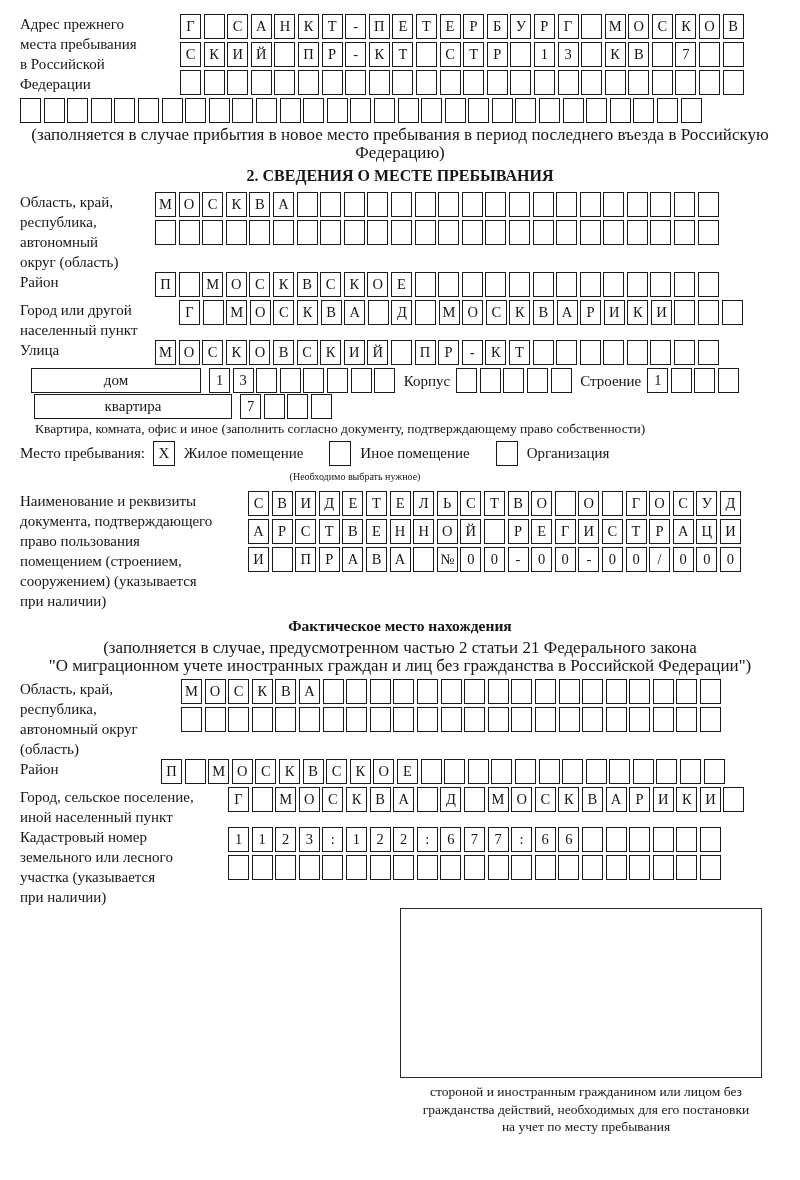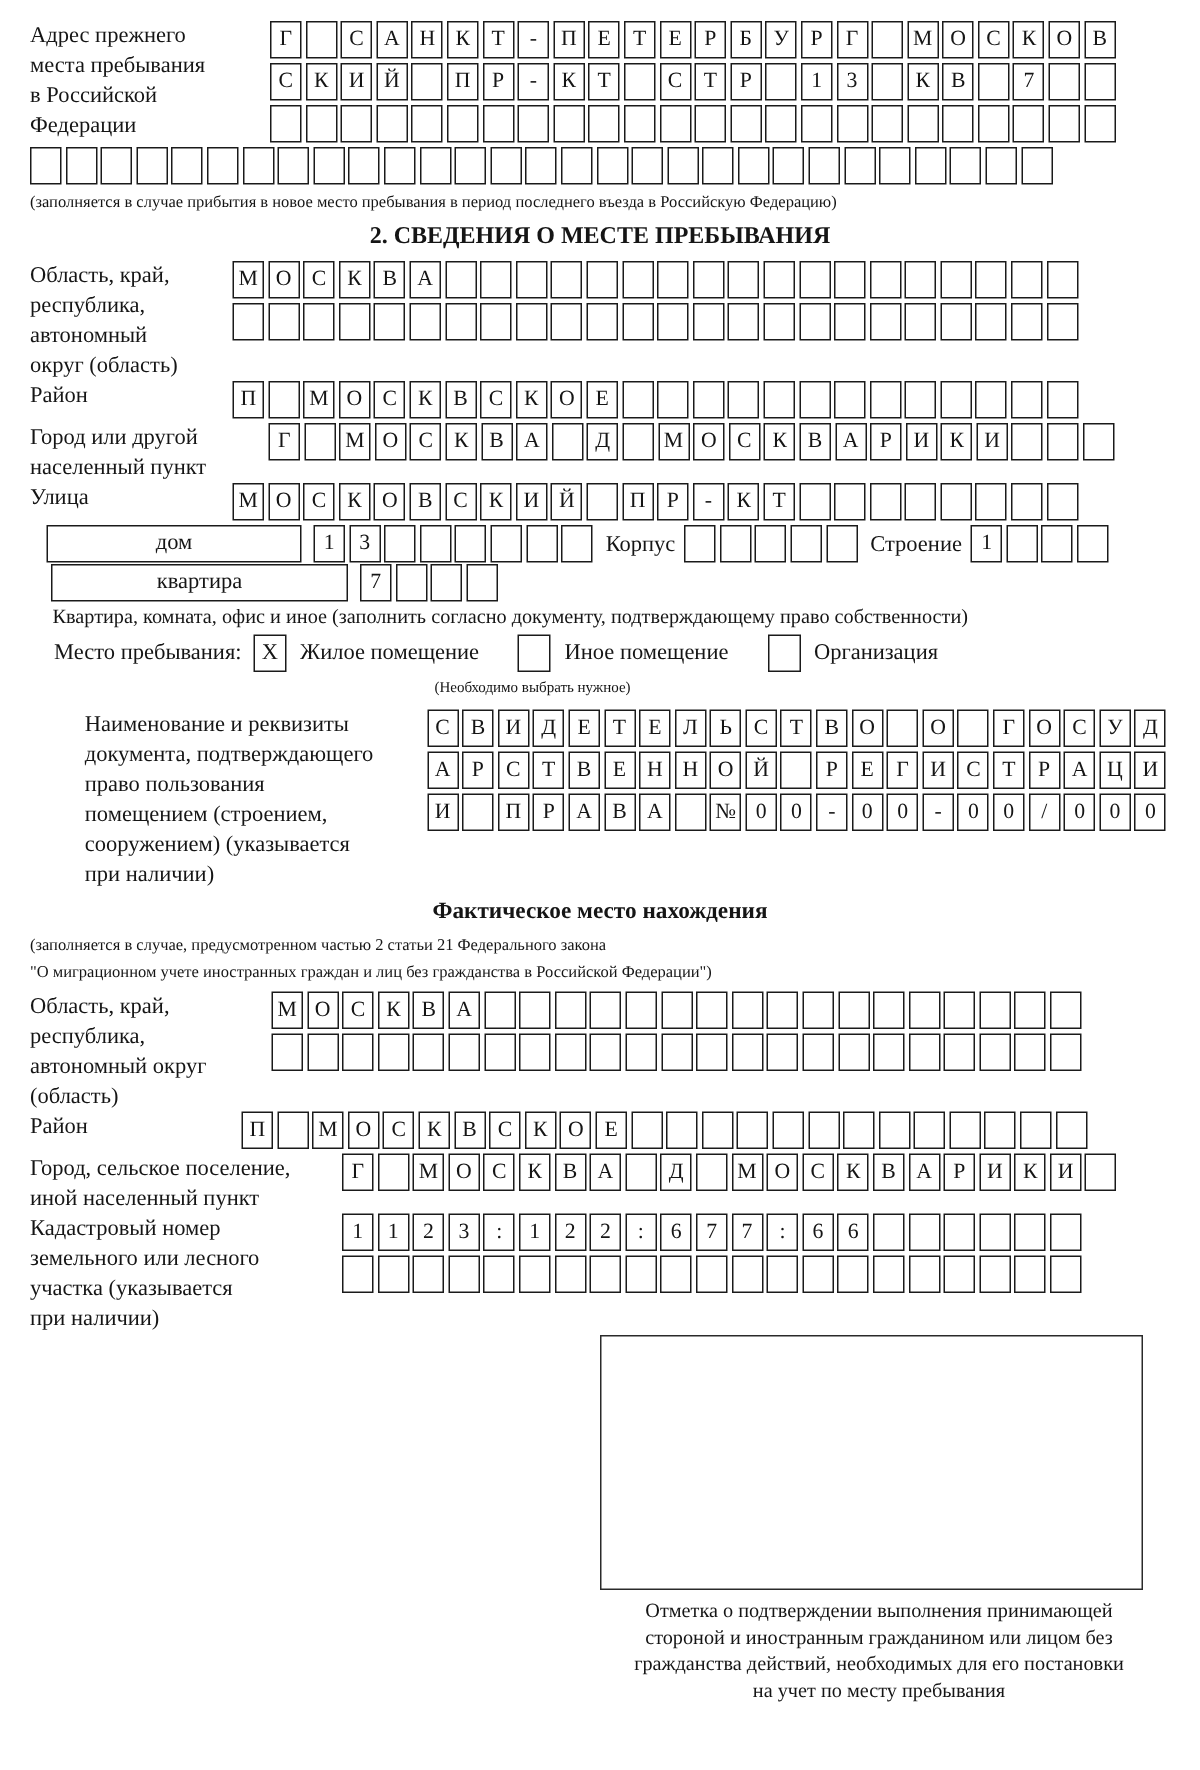--- a/index.html
+++ b/index.html
@@ -26,35 +26,35 @@
   .inline { display:inline-flex; margin-bottom:0; }
 
   .widebox {
     height:23px; border:1.7px solid #1a1a1a; text-align:center;
     font-size:15px; line-height:23px; flex-shrink:0;
   }
   .houselbl { width:168px; margin-left:11px; margin-right:8px; }
   .aptlbl  { width:196px; margin-left:14px; margin-right:8px; }
   .inlabel { font-size:15px; line-height:26px; margin:0 6px; flex-shrink:0; }
 
-  .note-center { text-align:left; font-size:11px; line-height:18px; }
+  .note-center { text-align:center; font-size:17px; line-height:18px; }
   .note-left { font-size:13.5px; line-height:18px; margin:1px 0 3px 15px; }
   .sec-title { text-align:center; font-weight:bold; font-size:16px; margin:5px 0 7px; }
   .fact-title { text-align:center; font-weight:bold; font-size:15.5px; margin:6px 0 4px; }
 
   .stayrow { display:flex; align-items:center; margin-top:3px; }
-  .staylbl { font-size:15px; margin-right:8px;margin-left:16px; }
+  .staylbl { font-size:15px; margin-right:8px; }
   .chk {
     width:20px; height:23px; border:1.7px solid #1a1a1a; text-align:center;
     font-size:15px; line-height:23px; flex-shrink:0; display:inline-block;
   }
   .optlbl { font-size:15px; margin:0 26px 0 9px; }
   .choose-note { text-align:center; width:440px; margin-left:115px; font-size:10px; line-height:18px; margin-top:2px; }
 
-  .docblock { margin-top:5px;justify-content:flex-end; }
+  .docblock { margin-top:5px; }
   .mt4 { margin-top:4px; }
 
   .stamp-box {
     margin-left:380px; margin-top:1px; width:362px; height:170px;
     border:1.7px solid #2a2a2a; box-sizing:border-box;
   }
   .stamp-note { margin-left:352px; width:428px; text-align:center; font-size:13.5px; line-height:17.5px; margin-top:5px; }
 </style>
 </head>
 <body>
@@ -652,19 +652,18 @@
           <div class="cell"></div>
           <div class="cell"></div>
           <div class="cell"></div>
           <div class="cell"></div>
         </div>
     </div>
   </div>
 
   <div class="stamp-box"></div>
   <div class="stamp-note">
-    <div>Отметка о подтверждении выполнения принимающей</div>
     <div>стороной и иностранным гражданином или лицом без</div>
     <div>гражданства действий, необходимых для его постановки</div>
     <div>на учет по месту пребывания</div>
   </div>
 
 </div>
 
 </body></html>

